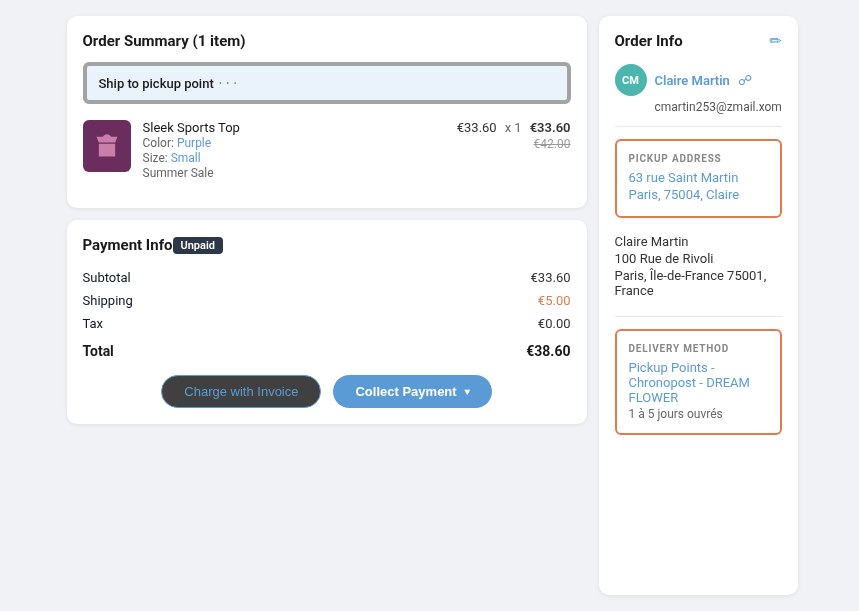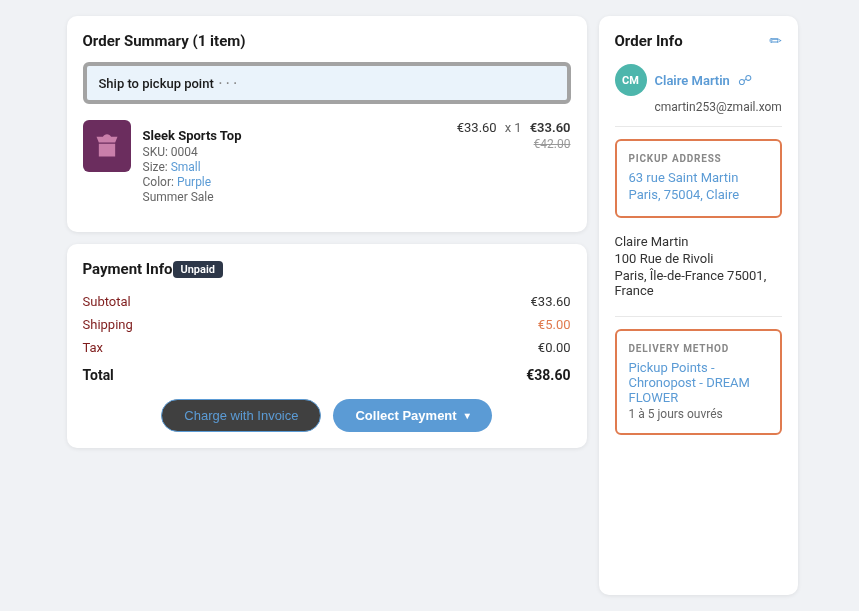--- a/index.html
+++ b/index.html
@@ -81,24 +81,23 @@
     }
     .product-img svg {
       width: 28px;
       height: 28px;
       fill: #c97faa;
     }
     .product-details {
       flex: 1;
     }
     .product-name {
-      font-weight: 700;
-      font-size: 13px;
-      color: #1a1a1a;
-      margin-top: 8px;
+      font-weight: 400;
+      font-size: 13px;
+      color: #1a1a1a;
     }
     .product-sku {
       color: #666;
       font-size: 12px;
       margin-top: 2px;
     }
     .product-meta {
       color: #666;
       font-size: 12px;
       margin-top: 1px;
@@ -168,21 +167,21 @@
       display: flex;
       justify-content: space-between;
       font-size: 13px;
     }
     .payment-line.total {
       font-weight: 700;
       font-size: 14px;
       margin-top: 4px;
     }
     .payment-line-label {
-      color: #7f1d1d;
+      color: #0f172a;
     }
     .payment-line.total .payment-line-label {
       color: #1a1a1a;
     }
     .payment-line-value {
       color: #333;
     }
     .payment-line.total .payment-line-value {
       color: #1a1a1a;
     }
@@ -347,23 +346,22 @@
         <button class="dots-btn">···</button>
       </div>
       <div class="product-row">
         <div class="product-img">
           <svg viewBox="0 0 24 24" xmlns="http://www.w3.org/2000/svg">
             <path d="M12 2C10.5 2 9.2 2.8 8.5 4H3l2 5h14l2-5h-5.5C14.8 2.8 13.5 2 12 2zm-7 8v11h14V10H5z"></path>
           </svg>
         </div>
         <div class="product-details">
           <div class="product-name">Sleek Sports Top</div>
-          <div class="product-sku">SKU: 0004</div>
+          <div class="product-meta">Color: <span>Purple</span></div>
           <div class="product-meta">Size: <span>Small</span></div>
-          <div class="product-meta">Color: <span>Purple</span></div>
           <div class="product-meta-sale">Summer Sale</div>
         </div>
         <div class="product-pricing">
           <div class="price-row">
             <span class="price-current">€33.60</span>
             <span class="price-qty">x 1</span>
             <span class="price-total">€33.60</span>
           </div>
           <div class="price-original">€42.00</div>
         </div>

